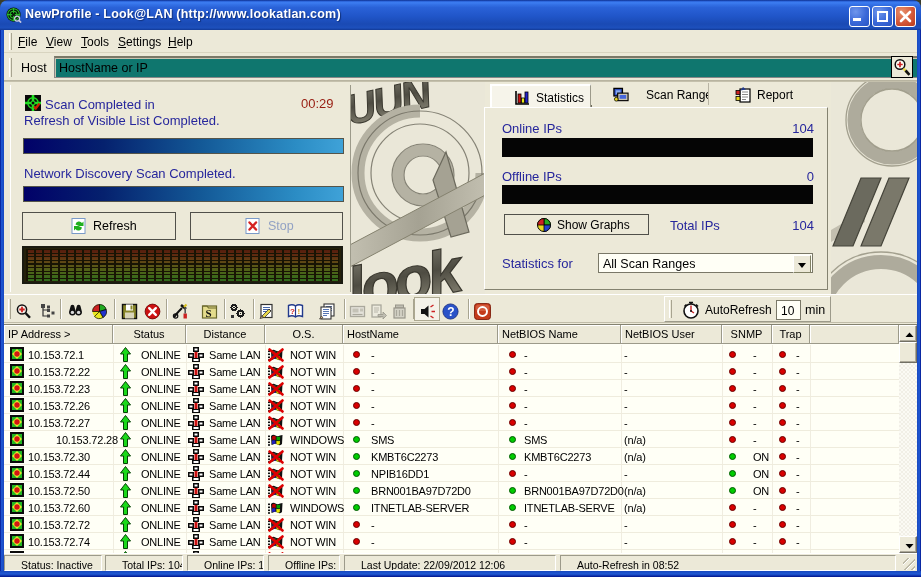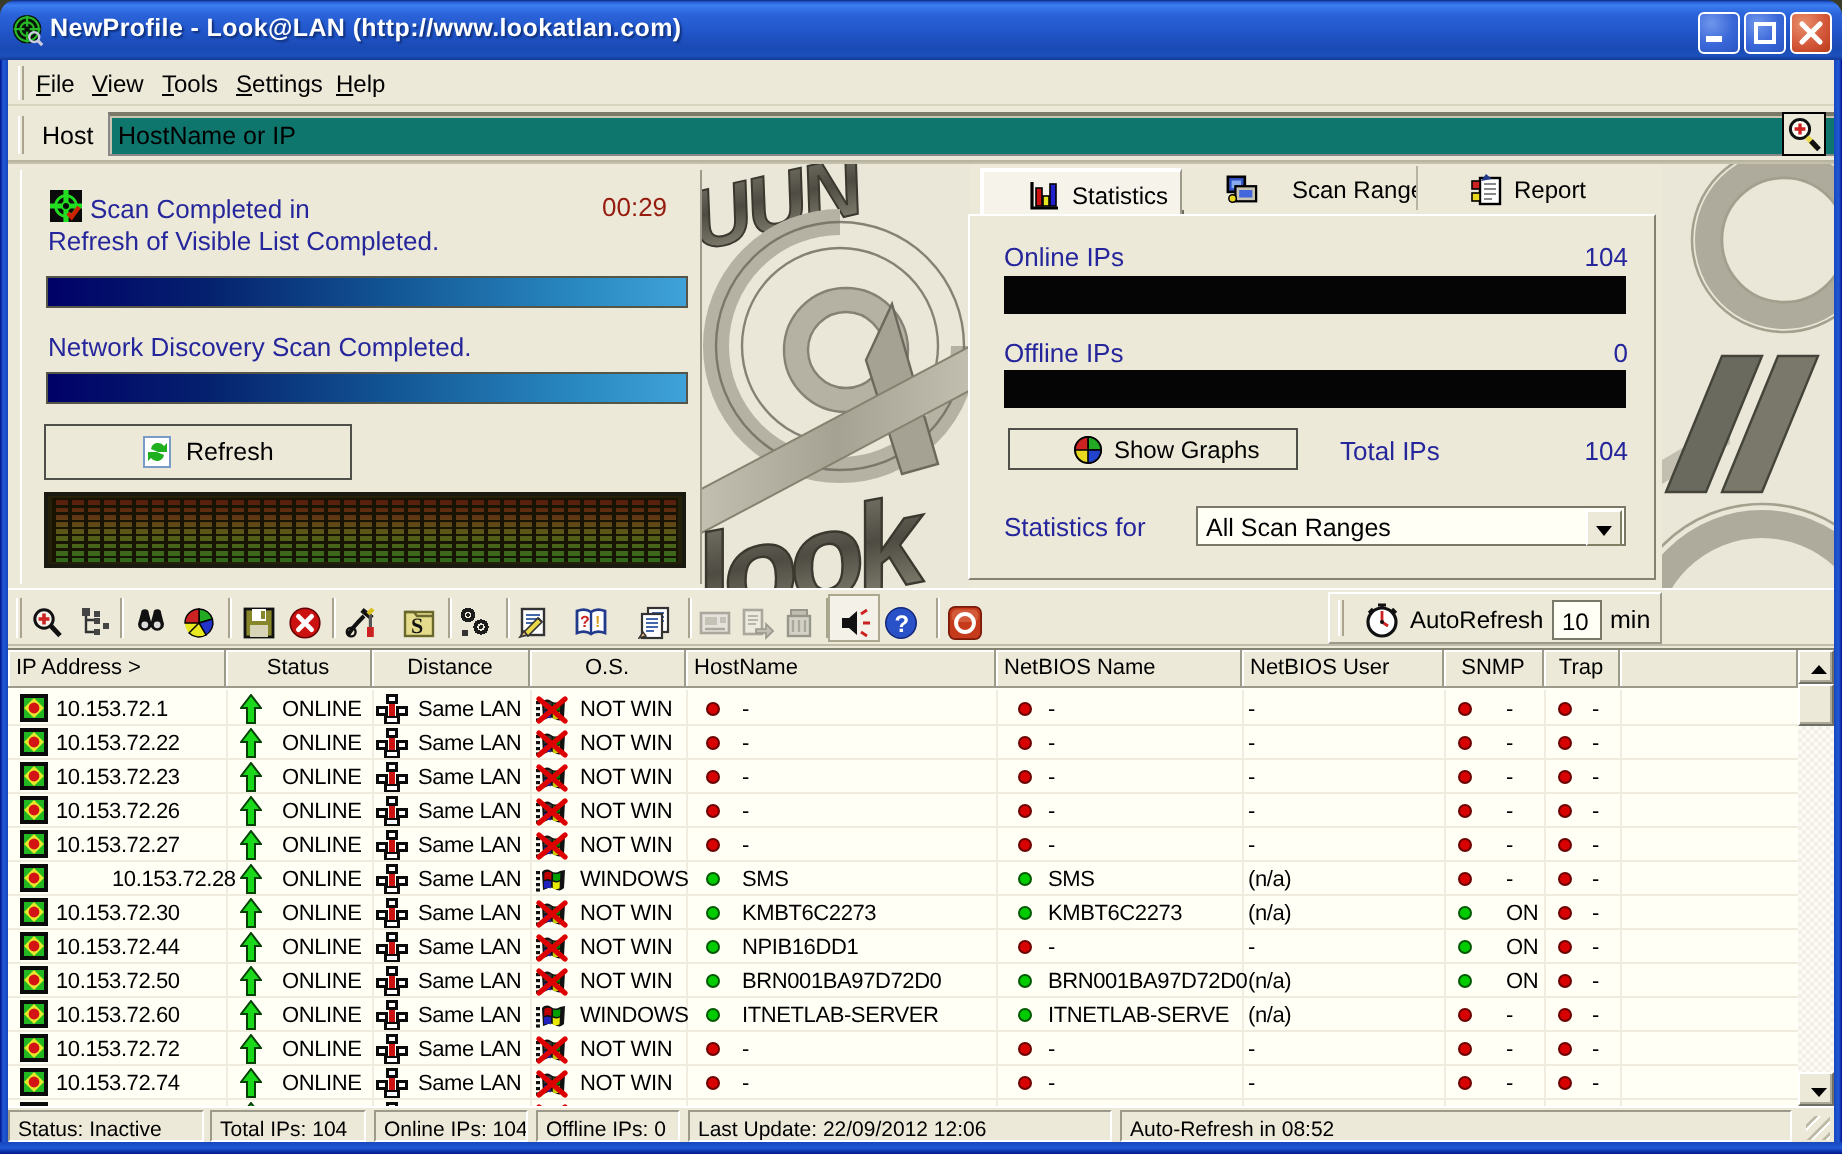--- a/index.html
+++ b/index.html
@@ -126,21 +126,21 @@
   background:repeating-conic-gradient(#fbfaf4 0% 25%, #f1efe6 0% 50%) 0 0/4px 4px; }
 .sbtn { position:absolute; left:0; width:18px; height:17px; background:#ece9d8;
   border:1px solid #fff; border-right-color:#716f64; border-bottom-color:#716f64; box-shadow:inset -1px -1px 0 #aca899; }
 #vthumb { position:absolute; left:0; top:17px; width:18px; height:21px; background:#ece9d8;
   border:1px solid #fff; border-right-color:#716f64; border-bottom-color:#716f64; box-shadow:inset -1px -1px 0 #aca899; }
 .arr { position:absolute; left:5px; }
 
 
 #statusbar { left:4px; top:553px; width:913px; height:18px; background:#ece9d8; border-top:1px solid #fff; }
 .seg { position:absolute; top:1px; height:16px; border:1px solid #9c9a8a; border-bottom-color:#fff; border-right-color:#fff;
-  font-size:10.5px; color:#000; padding:3px 0 0 4px; white-space:nowrap; overflow:hidden; }
+  font-size:10.5px; color:#000; padding:3px 0 0 16px; white-space:nowrap; overflow:hidden; }
 #sgrip { position:absolute; left:899px; top:4px; width:12px; height:12px;
   background:repeating-linear-gradient(135deg, transparent 0 3px, #c0bca8 3px 4.5px, #fff 4.5px 5.5px); }
 </style>
 </head>
 <body>
 <div class="abs" style="left:0;top:0;width:921px;height:10px;background:#3a3c2a;"></div>
 <div class="abs" id="titlebar"></div>
 <div class="abs" id="title-icon"><svg width="16" height="16" viewBox="0 0 18 18">
 <circle cx="8.5" cy="8.5" r="8" fill="#08140a"></circle>
 <circle cx="8.5" cy="8.5" r="6.6" fill="none" stroke="#28b828" stroke-width="1.2"></circle>
@@ -250,20 +250,27 @@
       <i></i>
     </div>
  <div class="lbtn" id="lbtn1">
       <svg class="ic" style="left:48px;" width="16" height="16" viewBox="0 0 16 16">
   <rect x="1" y="0.5" width="13" height="15" fill="#fff" stroke="#7a9ac8" stroke-width="1"></rect>
   <path d="M4.5 6.5 A3.6 3.6 0 0 1 11 5 L12.5 3.5 L12.5 8 L8 8 Z" fill="#1faf1f"></path>
   <path d="M11 9.5 A3.6 3.6 0 0 1 4.5 11 L3 12.5 L3 8 L7.5 8 Z" fill="#1faf1f"></path>
  </svg>
       <span class="tx" style="left:70px;">Refresh</span>
     </div>
+ <div class="lbtn" id="lbtn2">
+      <svg class="ic" style="left:54px;" width="16" height="16" viewBox="0 0 16 16">
+  <rect x="1" y="0.5" width="13" height="15" fill="#fff" stroke="#7a9ac8" stroke-width="1"></rect>
+  <path d="M4.5 4.5 L11 11.5 M11 4.5 L4.5 11.5" stroke="#d42222" stroke-width="2.4" stroke-linecap="round"></path>
+ </svg>
+      <span class="tx" style="left:77px; color:#92a2c4;">Stop</span>
+    </div>
  <div id="led">
       <div class="inner"></div>
     </div>
 
  <div id="rpanel"></div>
  <div class="tab" id="tab1">
       <svg class="tabic" style="left:22px;" width="16" height="16" viewBox="0 0 16 16">
    <path d="M2 1 V14 H15" stroke="#000" stroke-width="1.6" fill="none"></path>
    <rect x="4" y="4" width="3" height="9" fill="#cc1111" stroke="#000" stroke-width="0.8"></rect>
    <rect x="7.5" y="8" width="3" height="5" fill="#e8e820" stroke="#000" stroke-width="0.8"></rect>

